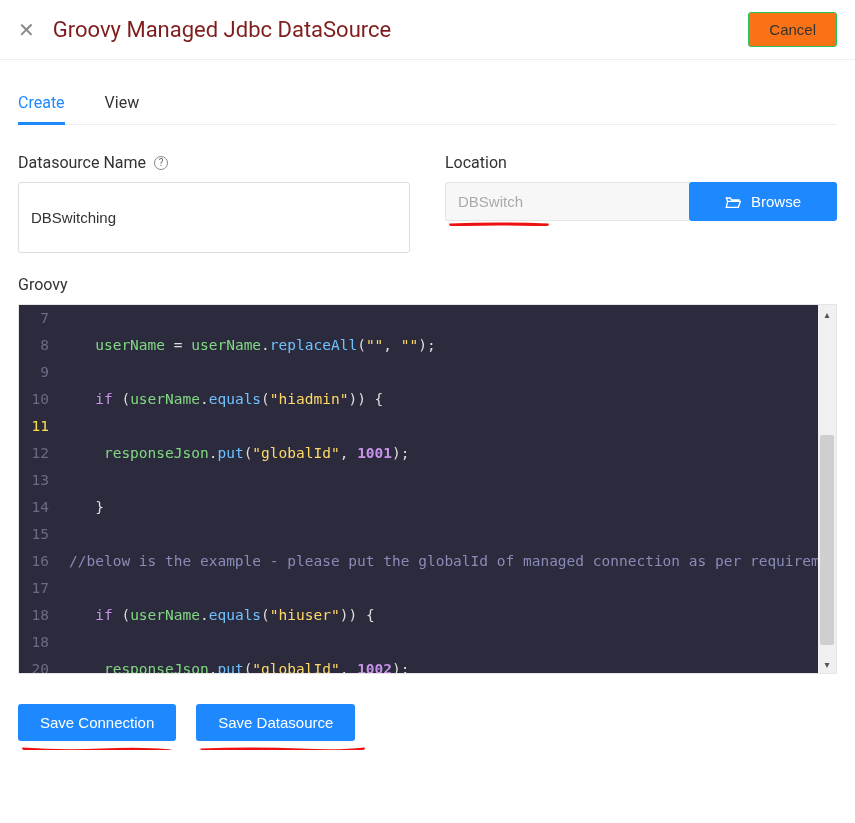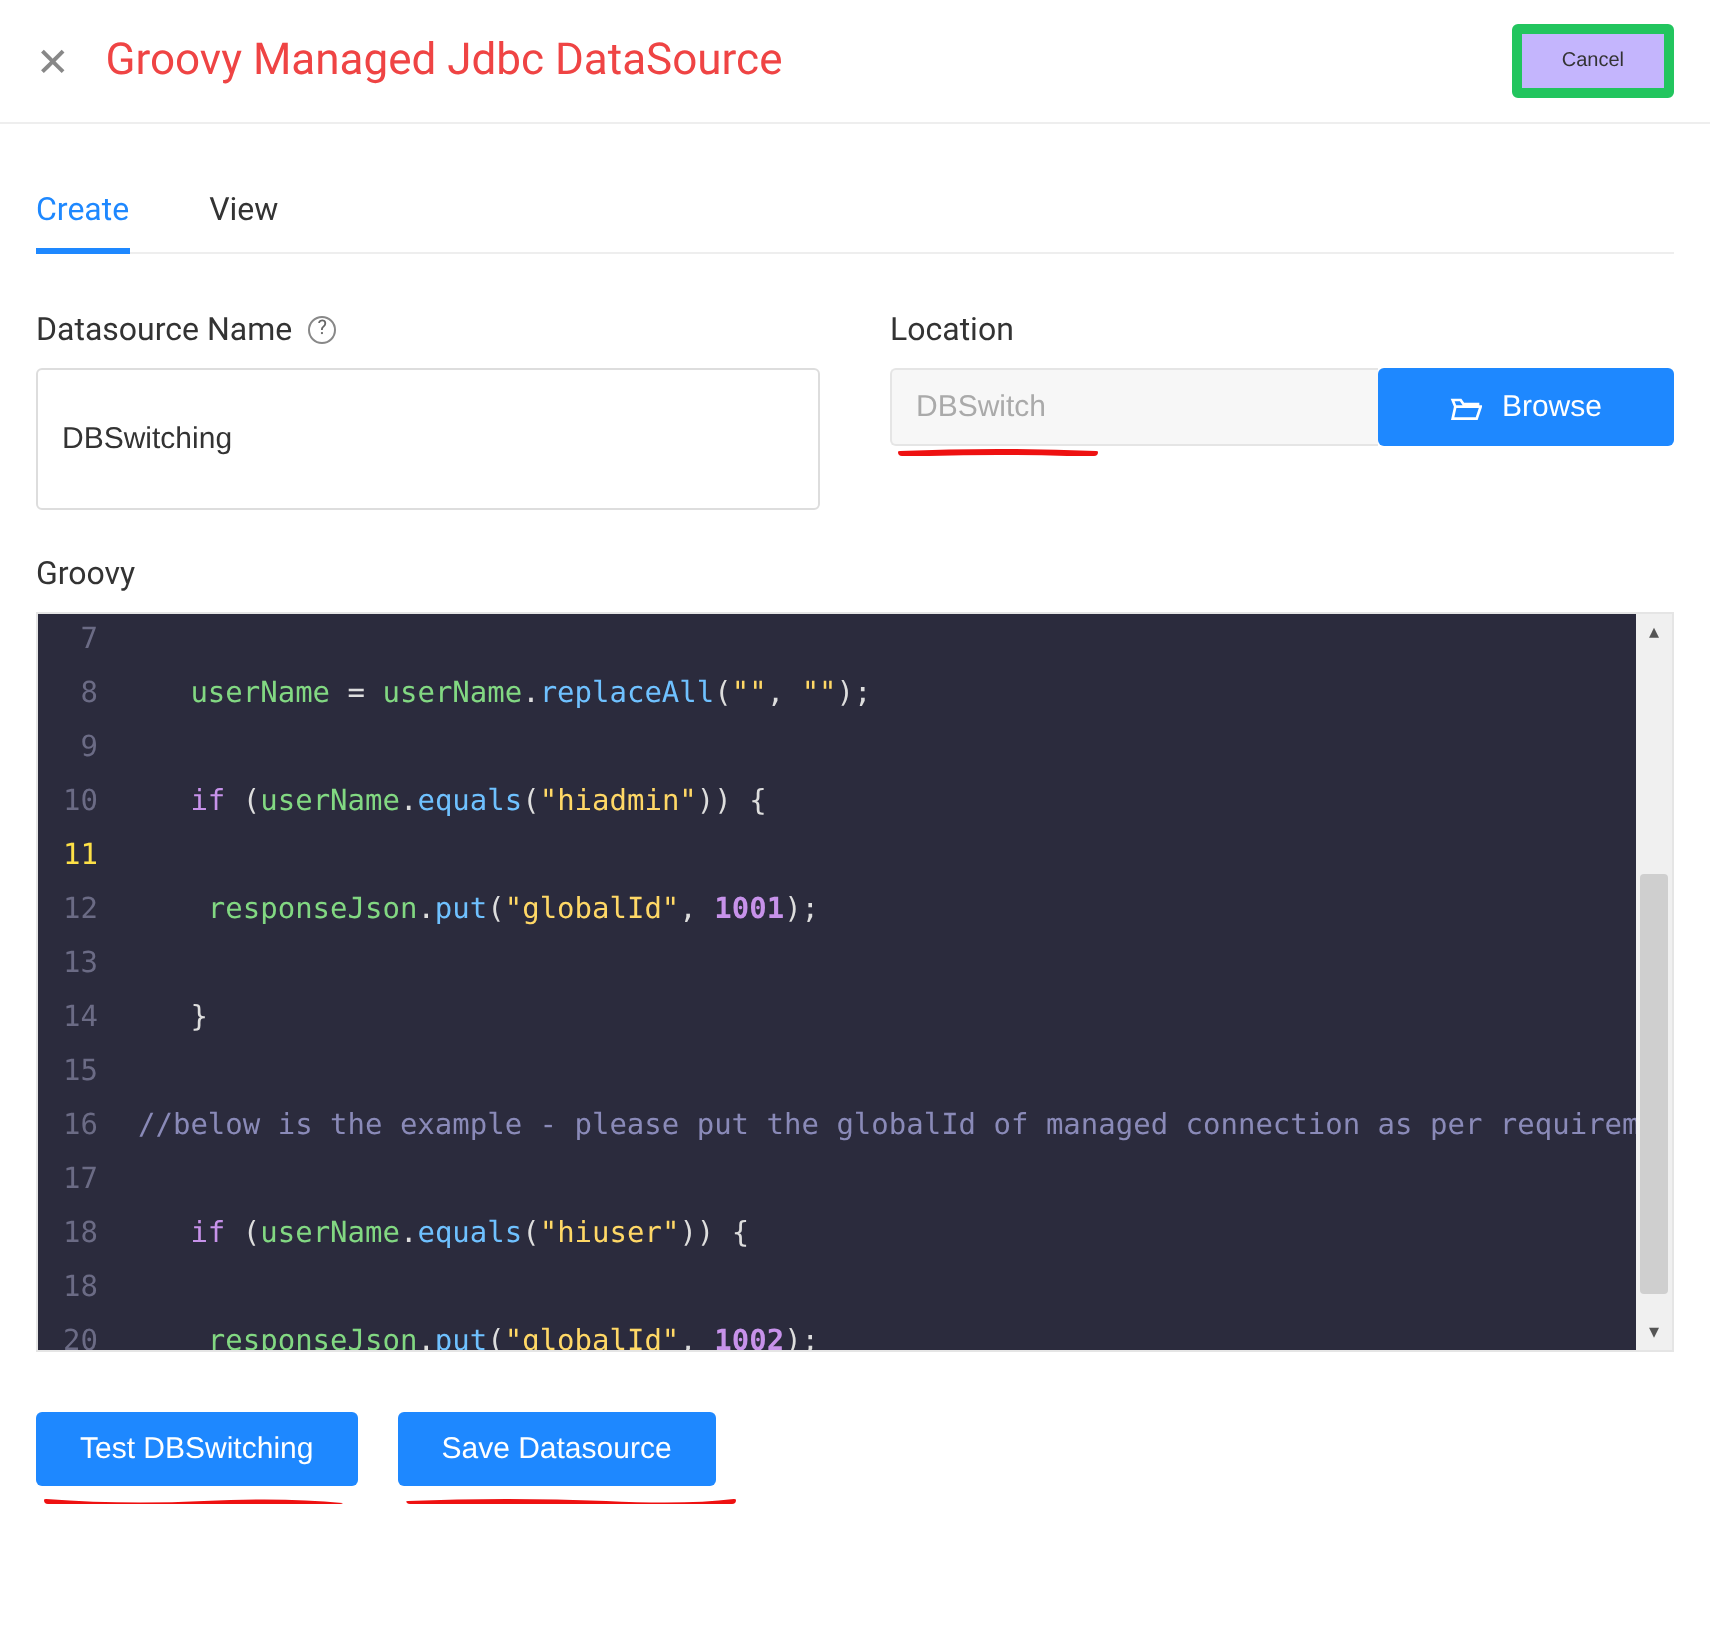--- a/index.html
+++ b/index.html
@@ -23,27 +23,27 @@
   }
   .close-x {
     font-size: 20px;
     color: #888;
     cursor: pointer;
     font-weight: 300;
   }
   .title {
     font-size: 22px;
     font-weight: 400;
-    color: #ef4444;
+    color: #7f1d1d;
   }
   .btn-cancel {
-    border: 5px solid #22c55e;
-    background: #c4b5fd;
+    border: 1px solid #22c55e;
+    background: #f97316;
     padding: 8px 20px;
-    font-size: 10px;
+    font-size: 15px;
     border-radius: 3px;
     cursor: pointer;
     color: #333;
   }
   .content {
     padding: 25px 18px 20px 18px;
   }
   .tabs {
     display: flex;
     gap: 40px;
@@ -317,21 +317,21 @@
     </div>
     <div class="scrollbar">
       <div class="scroll-arrow top">▴</div>
       <div class="scroll-thumb"></div>
       <div class="scroll-arrow bot">▾</div>
     </div>
   </div>
 
   <div class="button-row">
     <div class="btn-wrap">
-      <button class="btn-primary">Test DBSwitching</button>
+      <button class="btn-primary">Save Connection</button>
       <svg class="underline-red" style="left:4px;top:42px;" width="150" height="8">
           <path d="M1 3 Q40 6 80 4 Q120 2 149 5" stroke="#e11" stroke-width="3" fill="none" stroke-linecap="round"></path>
         </svg>
     </div>
     <div class="btn-wrap">
       <button class="btn-primary">Save Datasource</button>
       <svg class="underline-red" style="left:4px;top:42px;" width="165" height="8">
           <path d="M1 4 Q50 2 100 4 Q140 6 164 3" stroke="#e11" stroke-width="3" fill="none" stroke-linecap="round"></path>
         </svg>
     </div>

